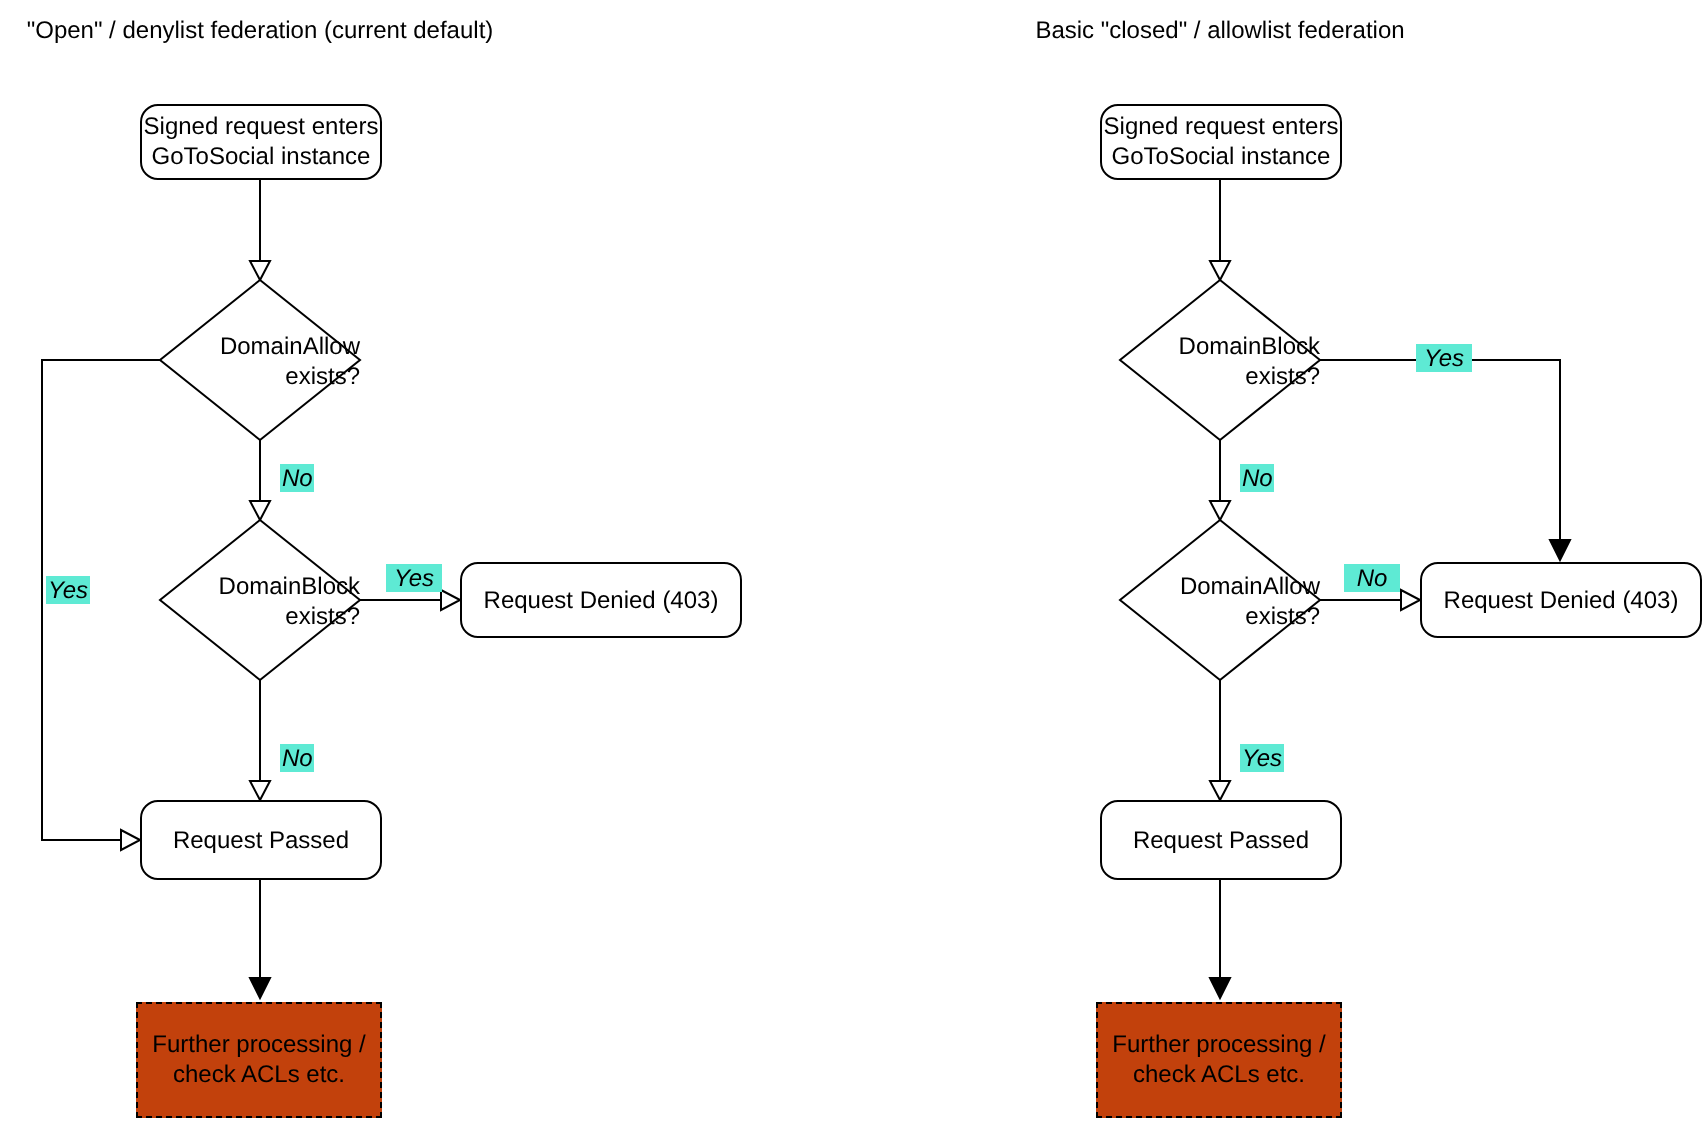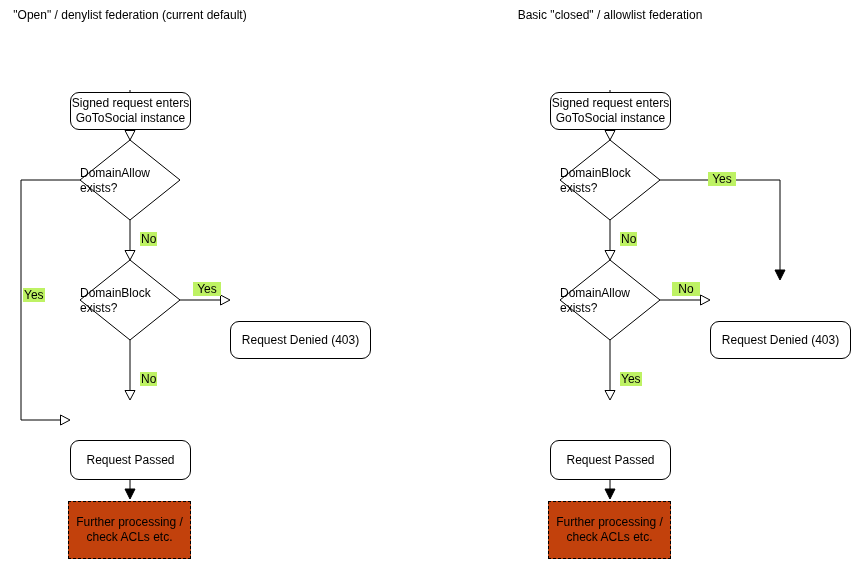--- a/index.html
+++ b/index.html
@@ -27,37 +27,37 @@
     align-items: center;
     justify-content: center;
     text-align: center;
     white-space: pre-line;
     line-height: 1.25;
   }
   .rounded {
     border: 1px solid #000000;
     border-radius: 9px;
     background: #ffffff;
-    margin-top: 40px;
   }
   .dashedbox {
     border: 1px dashed #000000;
     background: #c2410c;
   }
   .dlabel {
     position: absolute;
-    text-align: left;
+    text-align: right;
     white-space: pre-line;
     line-height: 1.25;
   }
   .elabel {
     position: absolute;
-    background: #bef264;
+    background: #5eead4;
     padding: 0 1px;
     line-height: 1.2;
+    font-style: italic;
   }
   .elabel.center { text-align: center; }
 </style>
 </head>
 <body>
 
 <div class="canvas">
 
   <svg class="wires" width="851" height="561" viewBox="0 0 851 561">
 

